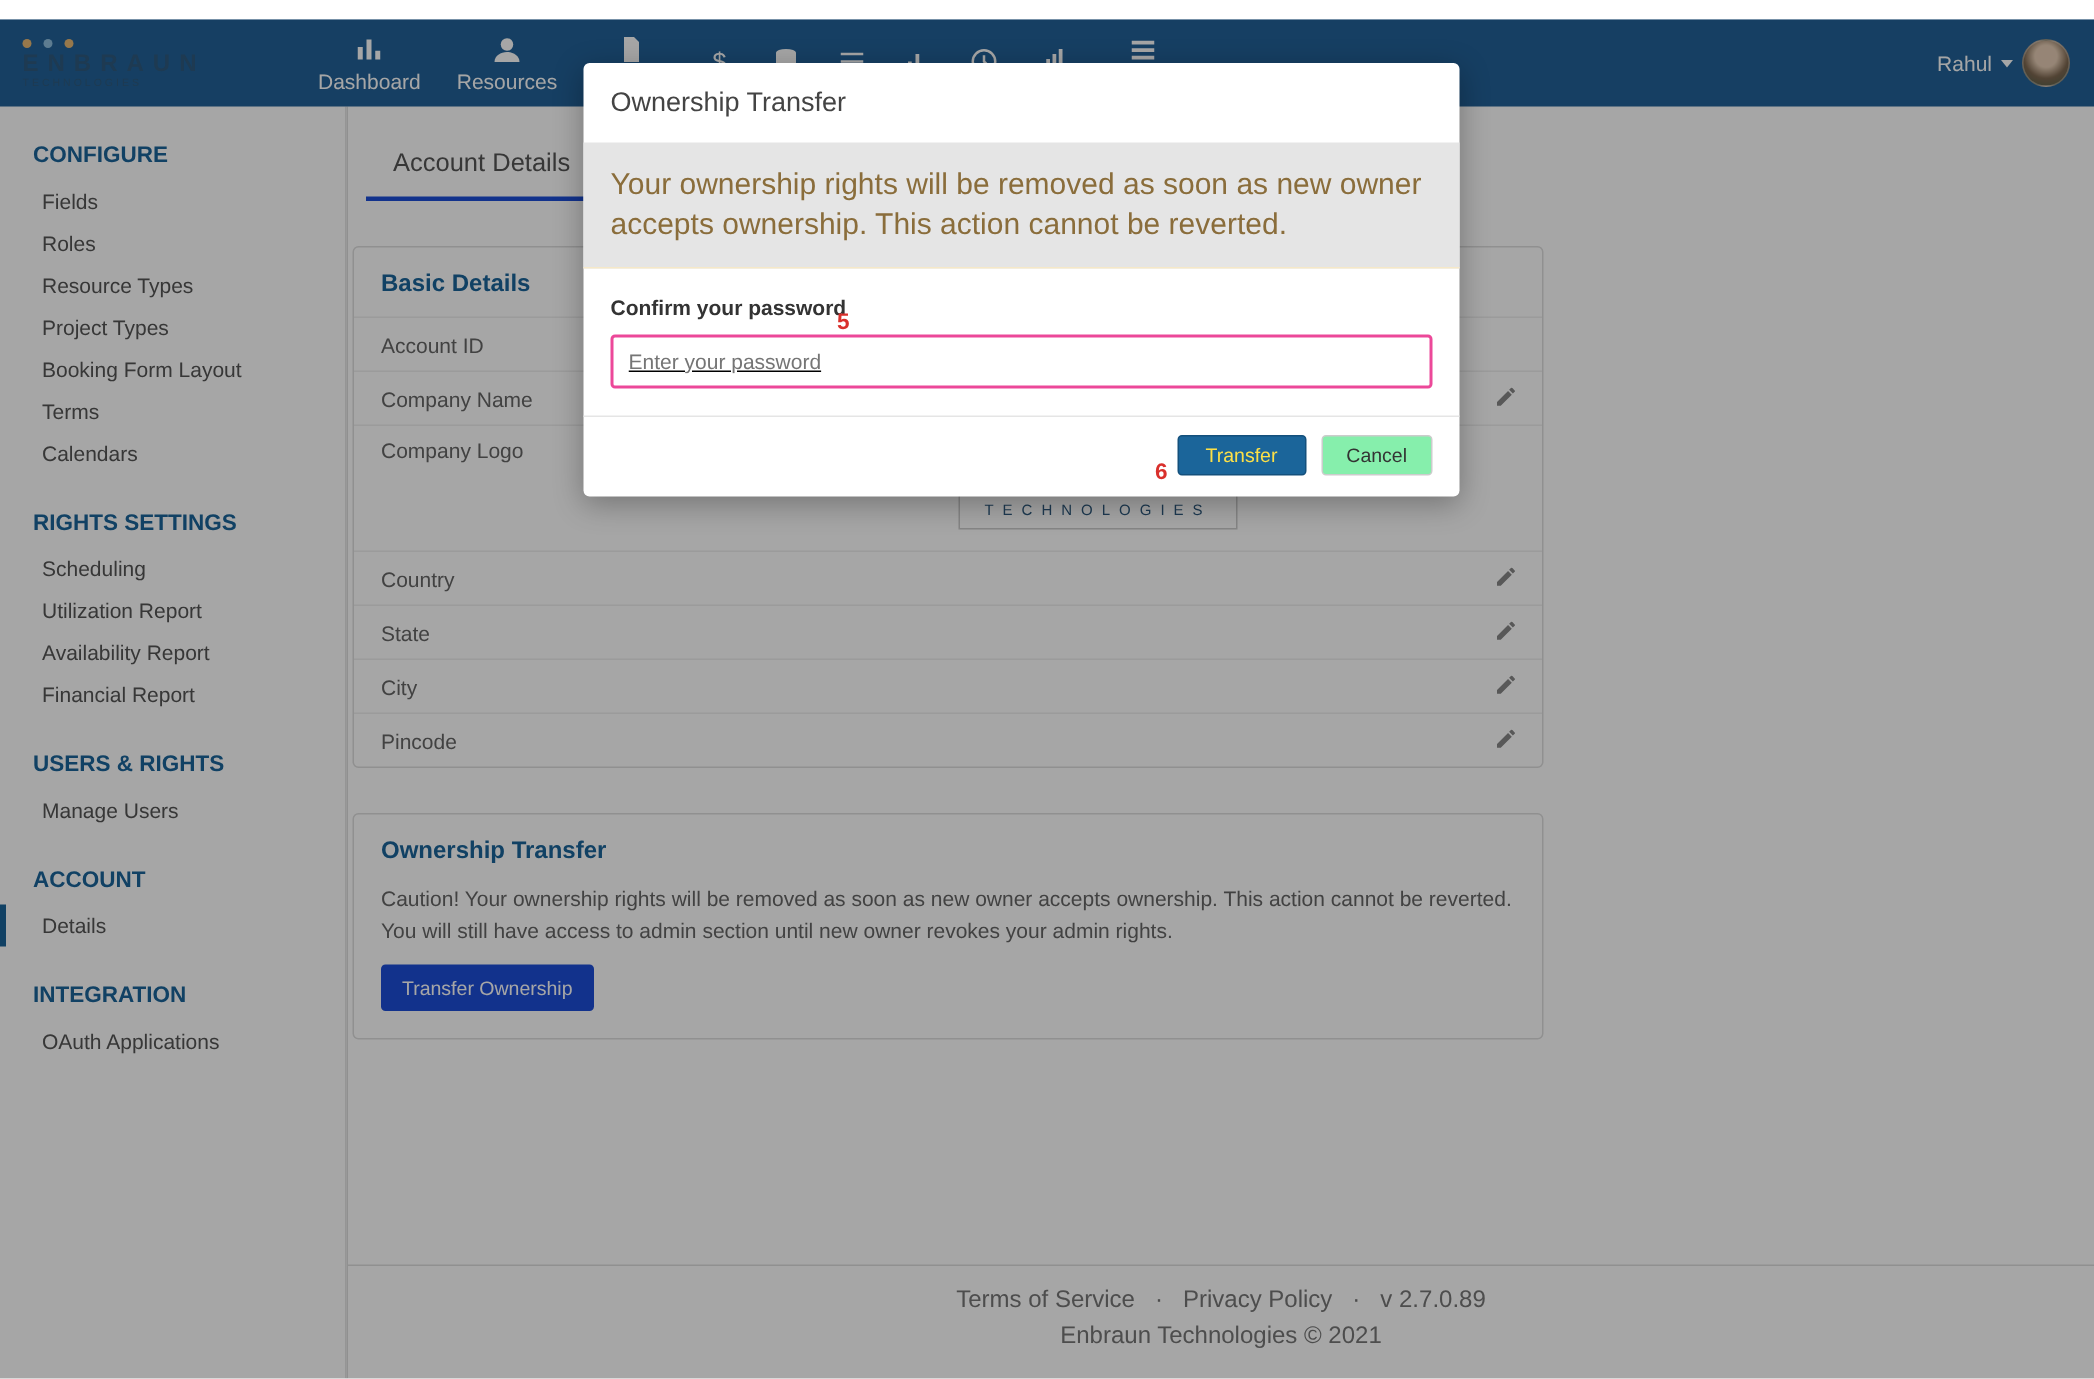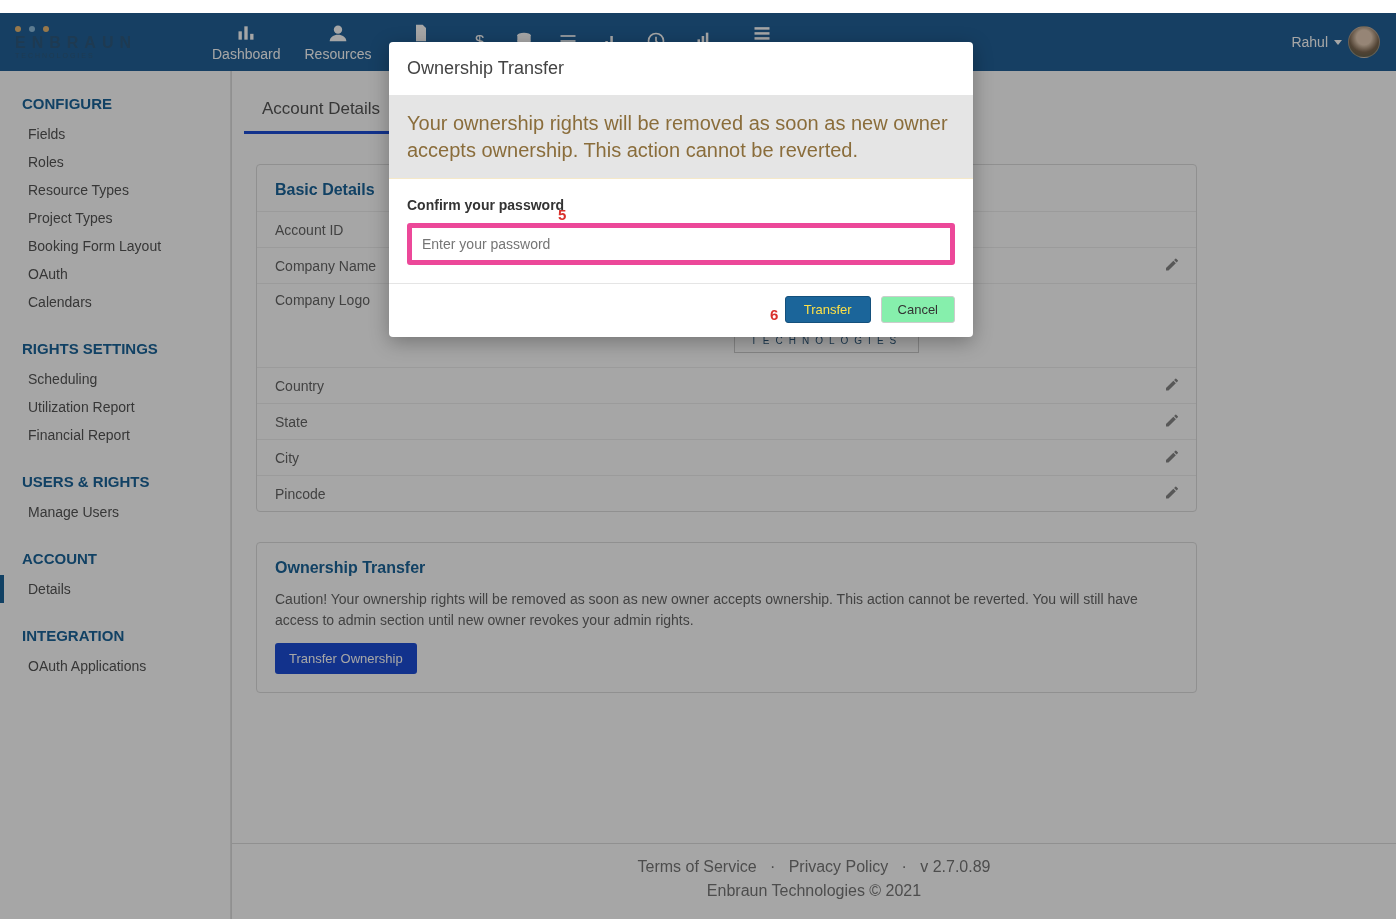--- a/index.html
+++ b/index.html
@@ -29,21 +29,21 @@
 
 .sidebar { width:231px; background:#fff; border-right:1px solid #e5e5e5; padding:18px 0 0 0; }
 .side-section-title { color:#1B659A; font-weight:700; padding:6px 22px 8px; font-size:15px; }
 .side-link { padding:6px 22px 6px 28px; color:#555; cursor:pointer; font-size:14px; }
 .side-link.active { border-left:4px solid #1B659A; padding-left:24px; color:#555; background:#fff; }
 .side-group + .side-group { margin-top:18px; }
 
 .main { flex:1; background:#fff; border-left:1px solid #ddd; overflow:auto; }
 .tab-header { padding:20px 0 0 12px; }
 .tab { display:inline-block; padding:8px 18px 12px; color:#555; font-size:17px; border-bottom:3px solid #1d4ed8; }
-.panel { margin:30px 40px 30px 24px; border:1px solid #ddd; border-radius:4px; background:#fff; width:941px; }
+.panel { margin:30px 40px 30px 3px; border:1px solid #ddd; border-radius:4px; background:#fff; width:794px; }
 .panel-title { color:#1B659A; font-weight:700; font-size:16px; padding:16px 18px 12px; }
 .detail-row { display:flex; align-items:center; padding:8px 18px; border-top:1px solid #eee; min-height:36px; color:#666; position:relative; }
 .detail-label { width:200px; }
 .edit-icon { position:absolute; right:16px; top:50%; transform:translateY(-50%); cursor:pointer; }
 .edit-icon svg { width:16px; height:16px; fill:#888; }
 .logo-box { border:1px solid #ccc; padding:6px 16px 6px 16px; margin:6px 0; display:inline-block; }
 .logo-box-inner { display:flex; flex-direction:column; align-items:center; }
 .logo-box .dotset { display:flex; gap:10px; margin-bottom:4px; }
 .logo-box .dotset span { width:8px; height:8px; border-radius:50%; }
 .logo-box .dotset span:nth-child(1){background:#E9B873;}
@@ -59,21 +59,21 @@
 .footer a { color:#777; text-decoration:none; }
 .footer .line2 { margin-top:6px; }
 
 
 .overlay { position:absolute; top:13px; left:0; right:0; bottom:0; background:rgba(0,0,0,0.35); }
 .modal { position:absolute; top:42px; left:389px; width:584px; background:#fff; border-radius:4px; box-shadow:0 5px 20px rgba(0,0,0,0.3); }
 .modal-head { padding:16px 18px 16px; font-size:18px; color:#444; border-bottom:1px solid #e5e5e5; }
 .modal-alert { background:#e5e5e5; color:#8A6D3B; padding:14px 18px; font-size:20px; line-height:1.35; border-bottom:1px solid #F5E8C8; }
 .modal-body { padding:18px; }
 .modal-body label { font-weight:700; color:#333; font-size:14px; }
-.modal-body input { width:100%; padding:8px 10px; border:5px solid #ec4899; border-radius:3px; margin-top:10px; font-size:14px; }
+.modal-body input { width:100%; padding:8px 10px; border:2px solid #ec4899; border-radius:3px; margin-top:10px; font-size:14px;text-decoration:underline; }
 .modal-foot { padding:12px 18px 14px; border-top:1px solid #e5e5e5; text-align:right; }
 .btn-primary { background:#1B659A; color:#fde047; border:1px solid #14507c; padding:5px 18px; border-radius:3px; cursor:pointer; font-size:13px; }
 .btn-default { background:#86efac; color:#333; border:1px solid #ccc; padding:5px 16px; border-radius:3px; cursor:pointer; font-size:13px; margin-left:6px; }
 
 .annot { position:absolute; color:#D9302C; font-weight:600; font-size:15px; z-index:50; }
 </style>
 </head>
 <body>
 
 <div class="app-root">
@@ -177,27 +177,28 @@
 
   <div class="body-row">
     <div class="sidebar">
       <div class="side-group">
         <div class="side-section-title">CONFIGURE</div>
         <div class="side-link">Fields</div>
         <div class="side-link">Roles</div>
         <div class="side-link">Resource Types</div>
         <div class="side-link">Project Types</div>
         <div class="side-link">Booking Form Layout</div>
-        <div class="side-link">OAuth</div>
+        <div class="side-link">Terms</div>
         <div class="side-link">Calendars</div>
       </div>
       <div class="side-group">
         <div class="side-section-title">RIGHTS SETTINGS</div>
         <div class="side-link">Scheduling</div>
         <div class="side-link">Utilization Report</div>
+        <div class="side-link">Availability Report</div>
         <div class="side-link">Financial Report</div>
       </div>
       <div class="side-group">
         <div class="side-section-title">USERS &amp; RIGHTS</div>
         <div class="side-link">Manage Users</div>
       </div>
       <div class="side-group">
         <div class="side-section-title">ACCOUNT</div>
         <div class="side-link active">Details</div>
       </div>

